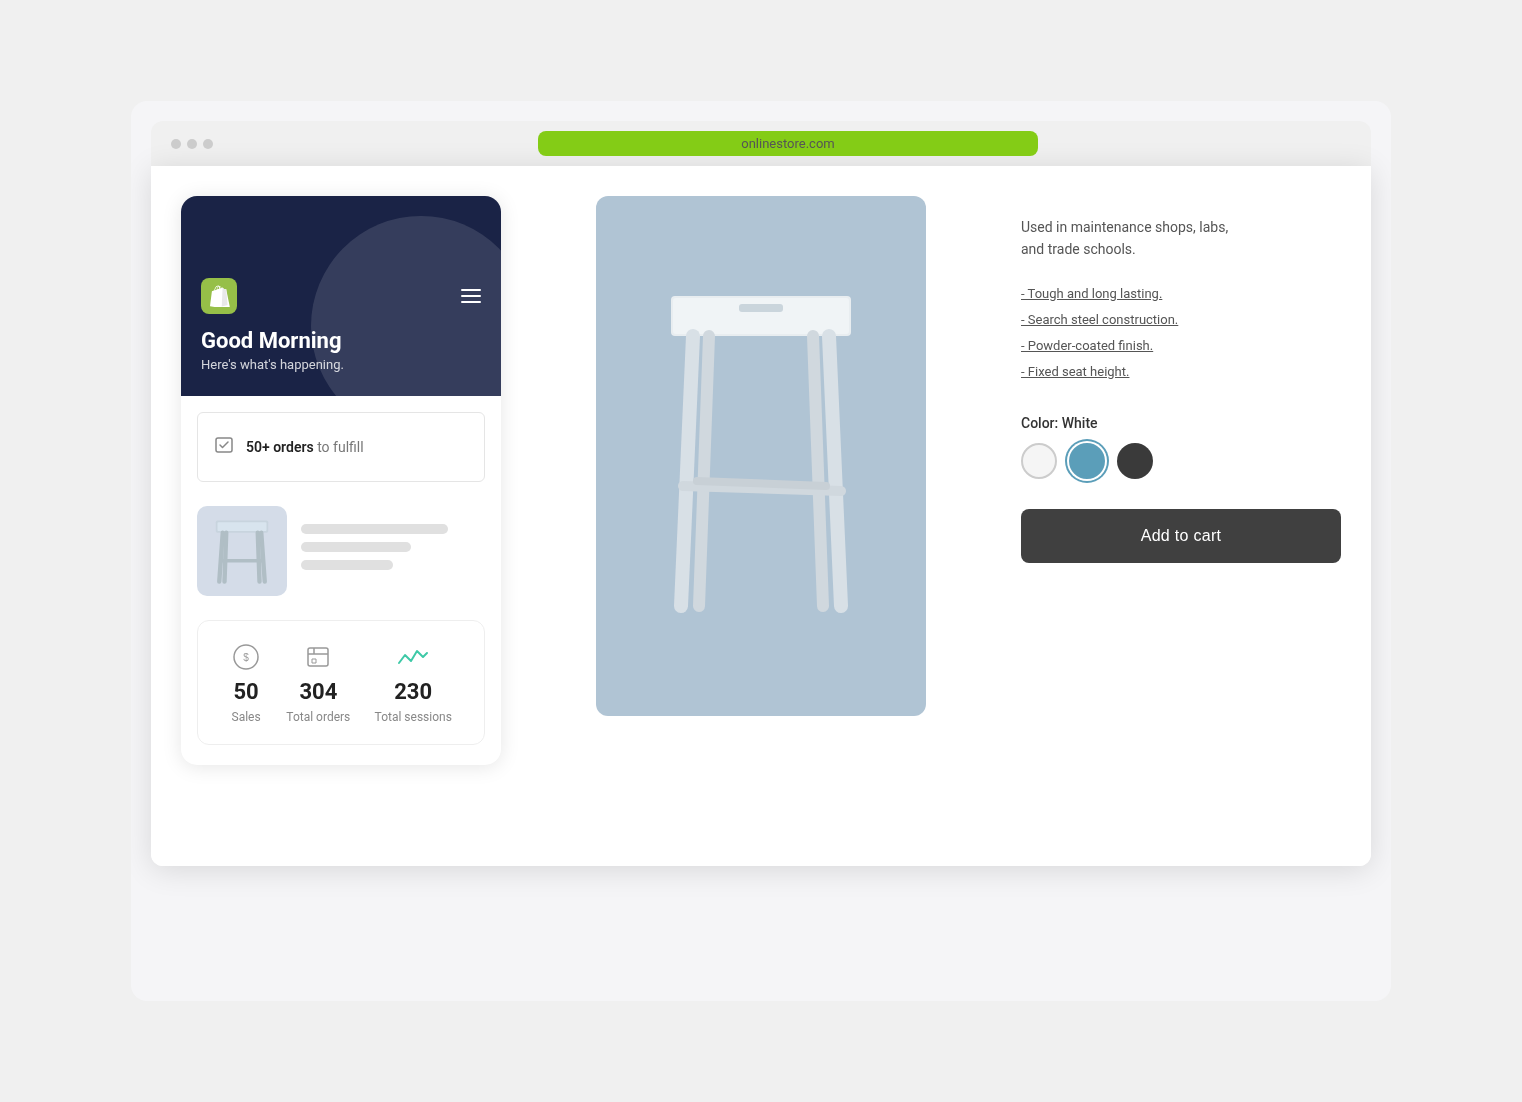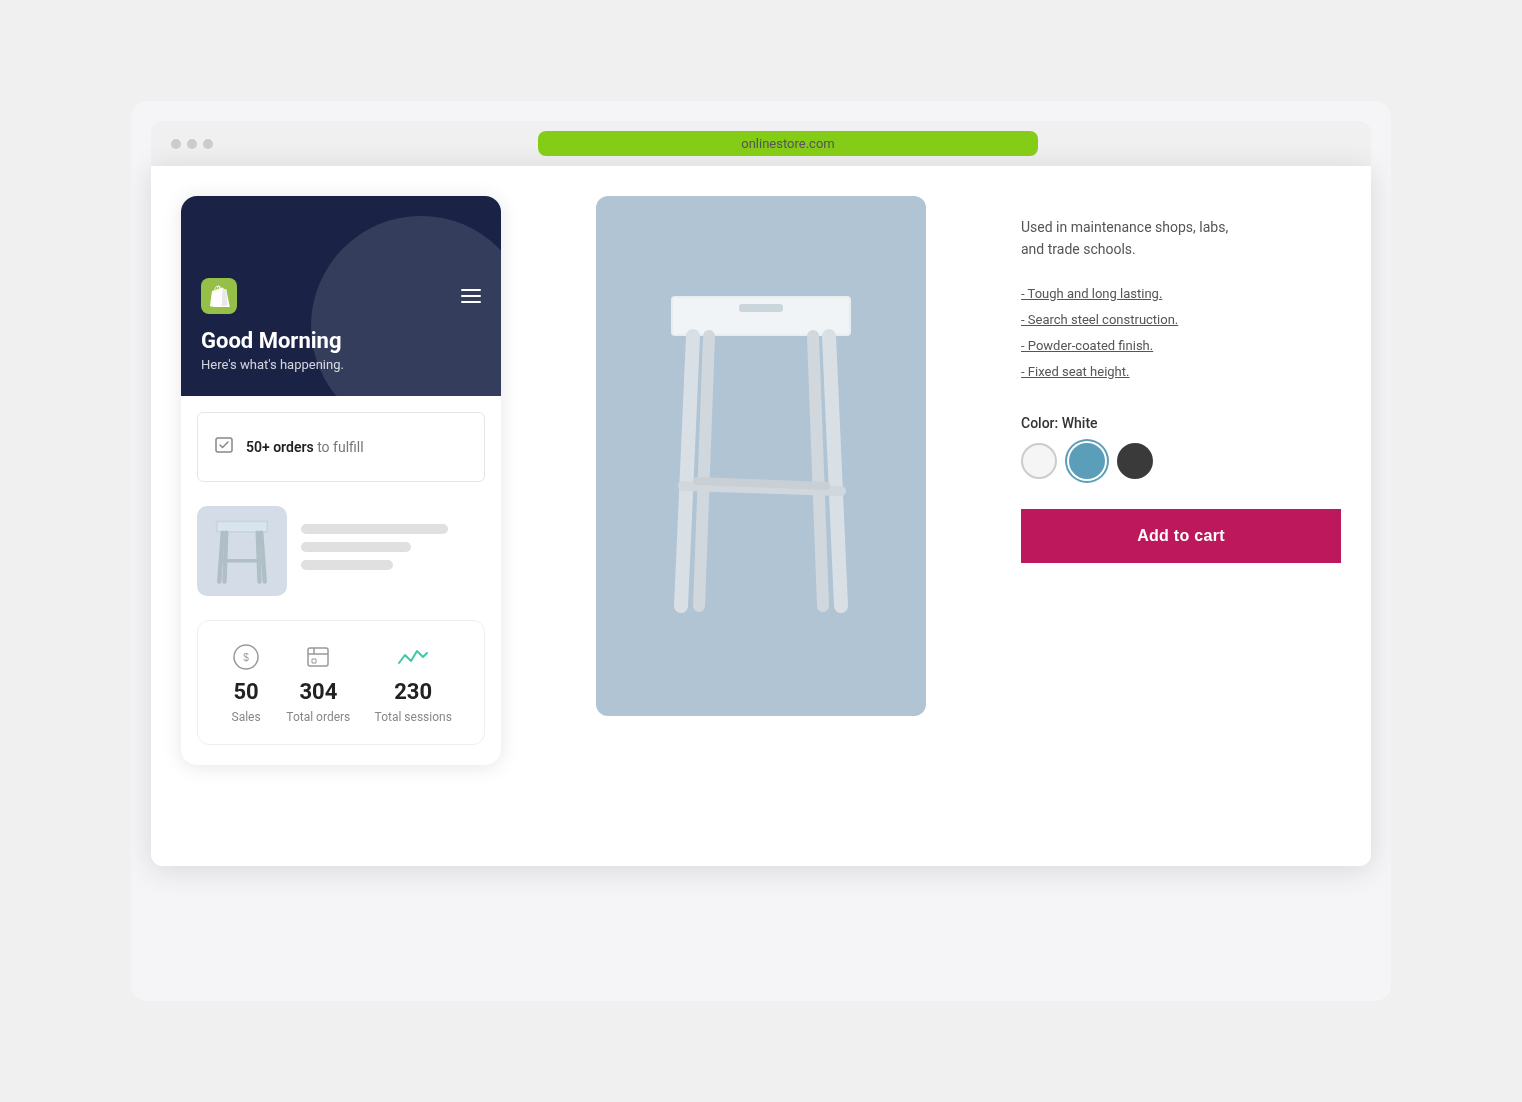--- a/index.html
+++ b/index.html
@@ -366,27 +366,27 @@
     .swatch-blue {
       background: #5b9eb9;
       border: 3px solid #5b9eb9;
       box-shadow: 0 0 0 2px #fff, 0 0 0 4px #5b9eb9;
     }
     .swatch-dark {
       background: #3a3a3a;
     }
     .add-to-cart-btn {
       width: 100%;
-      background: #be185d;
+      background: #404040;
       color: #fff;
       border: none;
-      border-radius: 0;
+      border-radius: 8px;
       padding: 18px;
       font-size: 16px;
-      font-weight: 700;
+      font-weight: 400;
       cursor: pointer;
       letter-spacing: 0.3px;
     }
 
     
     .bottom-tagline {
       text-align: center;
       padding: 30px;
       font-size: 20px;
       color: #888;

